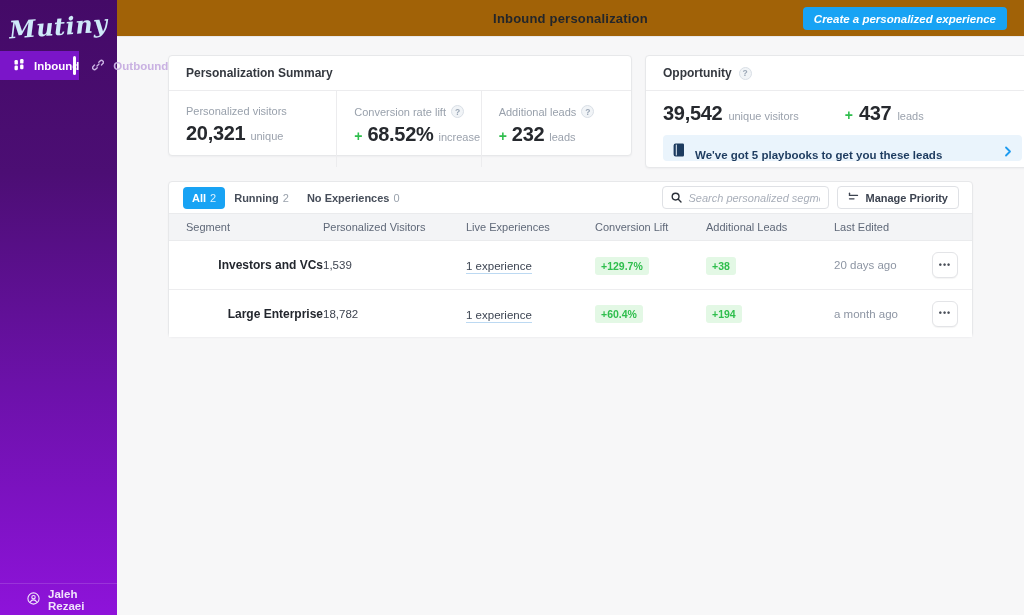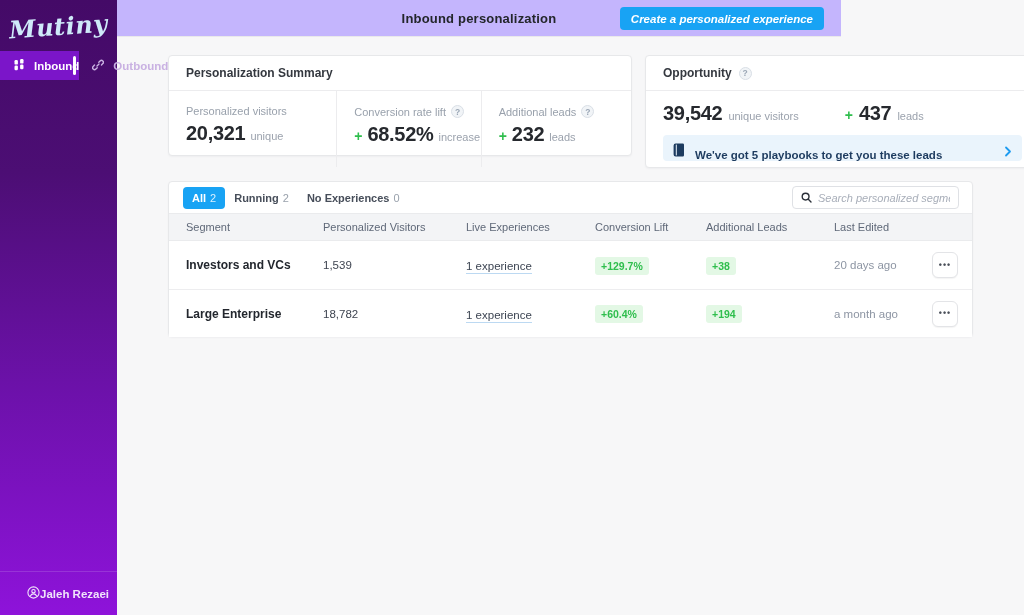--- a/index.html
+++ b/index.html
@@ -16,27 +16,27 @@
     letter-spacing:.5px; }
   .nav { display:flex; flex-direction:row; }
   .nav-item { position:relative; height:29px; display:flex; align-items:center;
     padding-left:13px; gap:9px; color:#c9b1e2; font-size:11.5px; font-weight:bold;
     cursor:pointer; }
   .nav-item svg { flex:0 0 auto; }
   .nav-item.active { background:#7b15c9; color:#ffffff; }
   .active-bar { position:absolute; right:3px; top:5px; width:3px; height:19px;
     background:#ffffff; border-radius:2px; }
   .sidebar-spacer { flex:1; }
-  .sidebar-user { height:44px; display:flex; align-items:center; 
+  .sidebar-user { height:32px; display:flex; align-items:center; gap:8px;
     padding-left:27px; color:#f0e4fb; font-size:11.5px; font-weight:bold;
     border-top:1px solid rgba(255,255,255,.14); cursor:pointer; }
 
   
-  .topbar { position:absolute; left:117px; top:0; width:724px; height:37px;
-    background:#c4b5fd; border-bottom:1px solid #e9e9eb; display:flex;
+  .topbar { position:absolute; left:117px; top:0; width:907px; height:37px;
+    background:#a16207; border-bottom:1px solid #e9e9eb; display:flex;
     align-items:center; justify-content:center; }
   .topbar-title { font-size:13px; font-weight:bold; color:#23262b; letter-spacing:.2px; }
   .create-btn { position:absolute; right:17px; top:7px; height:23px; padding:0 11px;
     background:#18a3f4; border:none; border-radius:4px; color:#ffffff;
     font-family:"Liberation Sans", sans-serif;
     font-size:11.5px; font-weight:bold; cursor:pointer; display:flex; align-items:center;font-style:italic; }
 
   
   .card { position:absolute; background:#ffffff; border:1px solid #e7e8ea;
     border-radius:4px; box-shadow:0 1px 2px rgba(30,35,45,.04); }
@@ -89,21 +89,21 @@
     gap:6px; font-family:"Liberation Sans", sans-serif; font-size:11px; font-weight:bold;
     color:#3c4350; cursor:pointer; }
 
   .tgrid { display:grid; grid-template-columns:137px 143px 129px 111px 128px 1fr 26px;
     align-items:center; padding:0 14px 0 17px; }
   .thead { height:28px; background:#f3f4f6; border-top:1px solid #eaebed;
     border-bottom:1px solid #eaebed; }
   .th { font-size:11px; color:#5f6878; }
   .trow { height:48px; background:#fff; }
   .trow + .trow { border-top:1px solid #ededef; }
-  .seg-name { font-size:12px; font-weight:bold; color:#23272e; }
+  .seg-name { font-size:12px; font-weight:bold; color:#23272e;text-align:right; }
   .cell { font-size:11.5px; color:#3e4450; }
   .exp-link { display:inline; font-size:11.5px; color:#3d4553;
     border-bottom:1px solid #bcd9f2; padding-bottom:1px; cursor:pointer; }
   .badge { display:inline-block; background:#e3f8e5; color:#2fbe4d; font-size:10.5px;
     font-weight:bold; padding:3px 6px; border-radius:3px; }
   .edited { font-size:11.5px; color:#8d95a3; }
   .dots-btn { width:26px; height:26px; background:#fff; border:1px solid #e3e4e7;
     border-radius:6px; box-shadow:0 1px 1px rgba(30,35,45,.05); color:#4a4f59;
     font-size:9px; font-weight:bold; letter-spacing:1px; line-height:1;
     display:flex; align-items:center; justify-content:center; cursor:pointer;
@@ -263,20 +263,30 @@
       <div class="tabs-spacer"></div>
       <div class="search-box">
         <span>
           <svg width="11" height="11" viewBox="0 0 11 11" fill="none" stroke="#2b3039" stroke-width="1.4" stroke-linecap="round">
             <circle cx="4.6" cy="4.6" r="3.4"></circle>
             <path d="M7.3 7.3 L10 10"></path>
           </svg>
         </span>
         <input type="text" placeholder="Search personalized segments" style="">
       </div>
+      <button class="priority-btn">
+        <span>
+          <svg width="11" height="10" viewBox="0 0 11 10" fill="none" stroke="#3c4350" stroke-width="1.3" stroke-linecap="round">
+            <path d="M1.5 3.4 h8"></path>
+            <path d="M1.5 6.8 h4.5"></path>
+            <path d="M1.5 3.4 v-2.2"></path>
+          </svg>
+        </span>
+        <span>Manage Priority</span>
+      </button>
     </div>
 
     <div class="tgrid thead">
       <span class="th">Segment</span>
       <span class="th">Personalized Visitors</span>
       <span class="th">Live Experiences</span>
       <span class="th">Conversion Lift</span>
       <span class="th">Additional Leads</span>
       <span class="th">Last Edited</span>
       <span></span>

